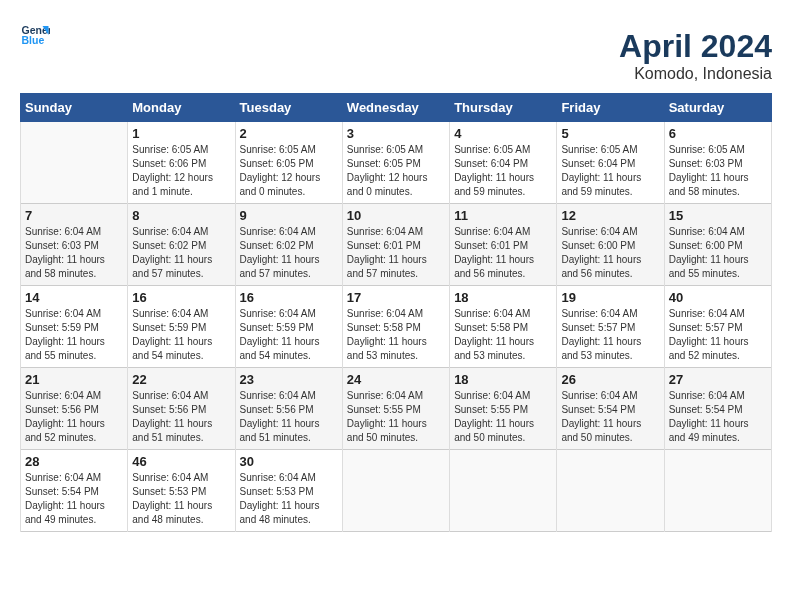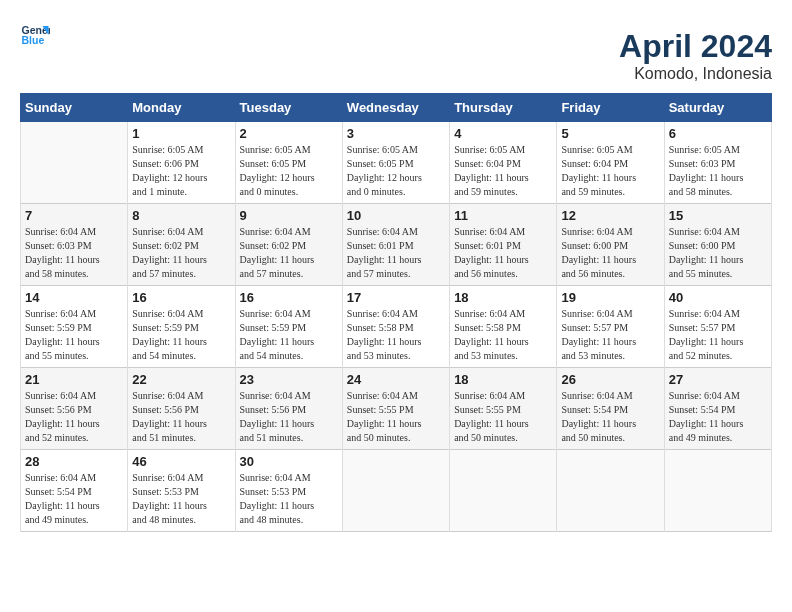--- a/index.html
+++ b/index.html
@@ -69,21 +69,20 @@
       font-weight: bold;
       font-size: 13px;
       color: #222;
       display: block;
       margin-bottom: 2px;
     }
     .day-info {
       font-size: 10px;
       color: #333;
       line-height: 1.4;
-      font-family: Liberation Serif, serif;
     }
     .empty-cell {
       background: #f9f9f9;
     }
     tbody tr:nth-child(odd) {
       background: #fff;
     }
     tbody tr:nth-child(even) {
       background: #f5f5f5;
     }

